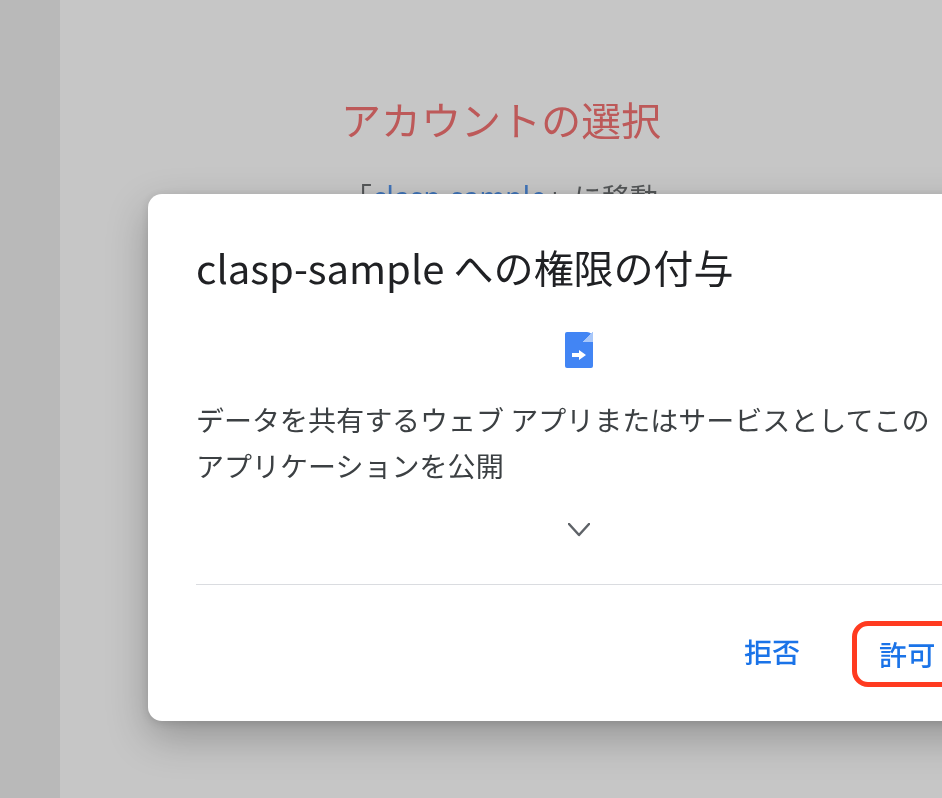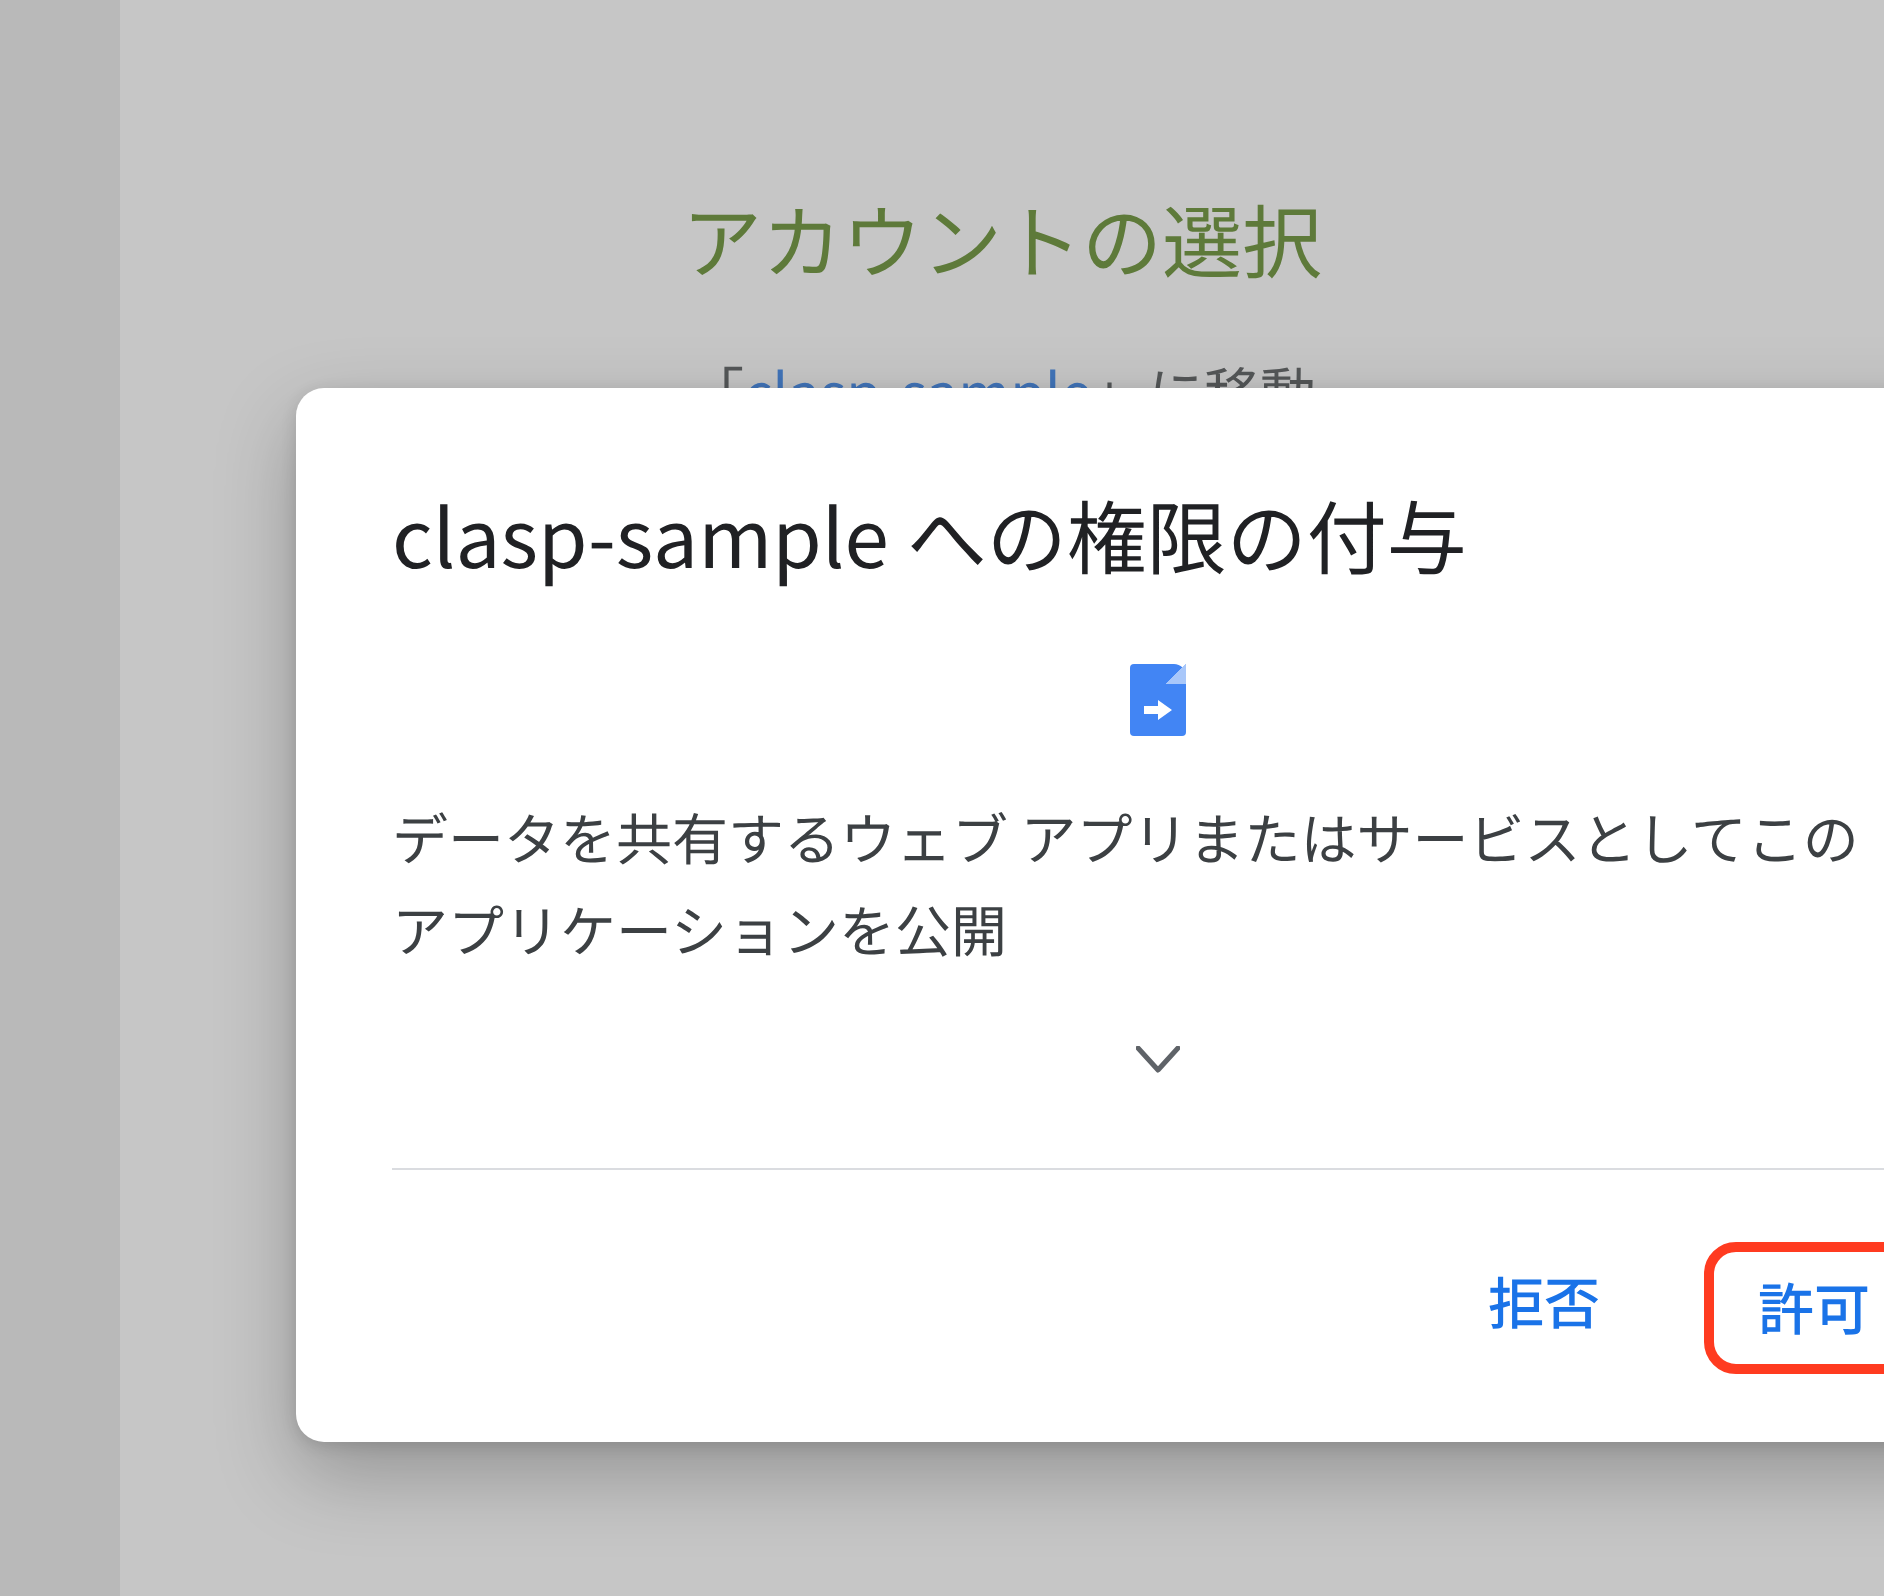--- a/index.html
+++ b/index.html
@@ -38,21 +38,21 @@
       right: 0;
       height: 100%;
       background: #ffffff;
       display: flex;
       flex-direction: column;
       align-items: center;
       padding-top: 90px;
     }
     .bg-title {
       font-size: 40px;
-      color: #4d7c0f;
+      color: #ef4444;
       font-weight: 400;
       text-align: center;
     }
     .bg-subtitle {
       margin-top: 28px;
       font-size: 28px;
       color: #3c4043;
       text-align: center;
     }
     .bg-subtitle .linkish {

